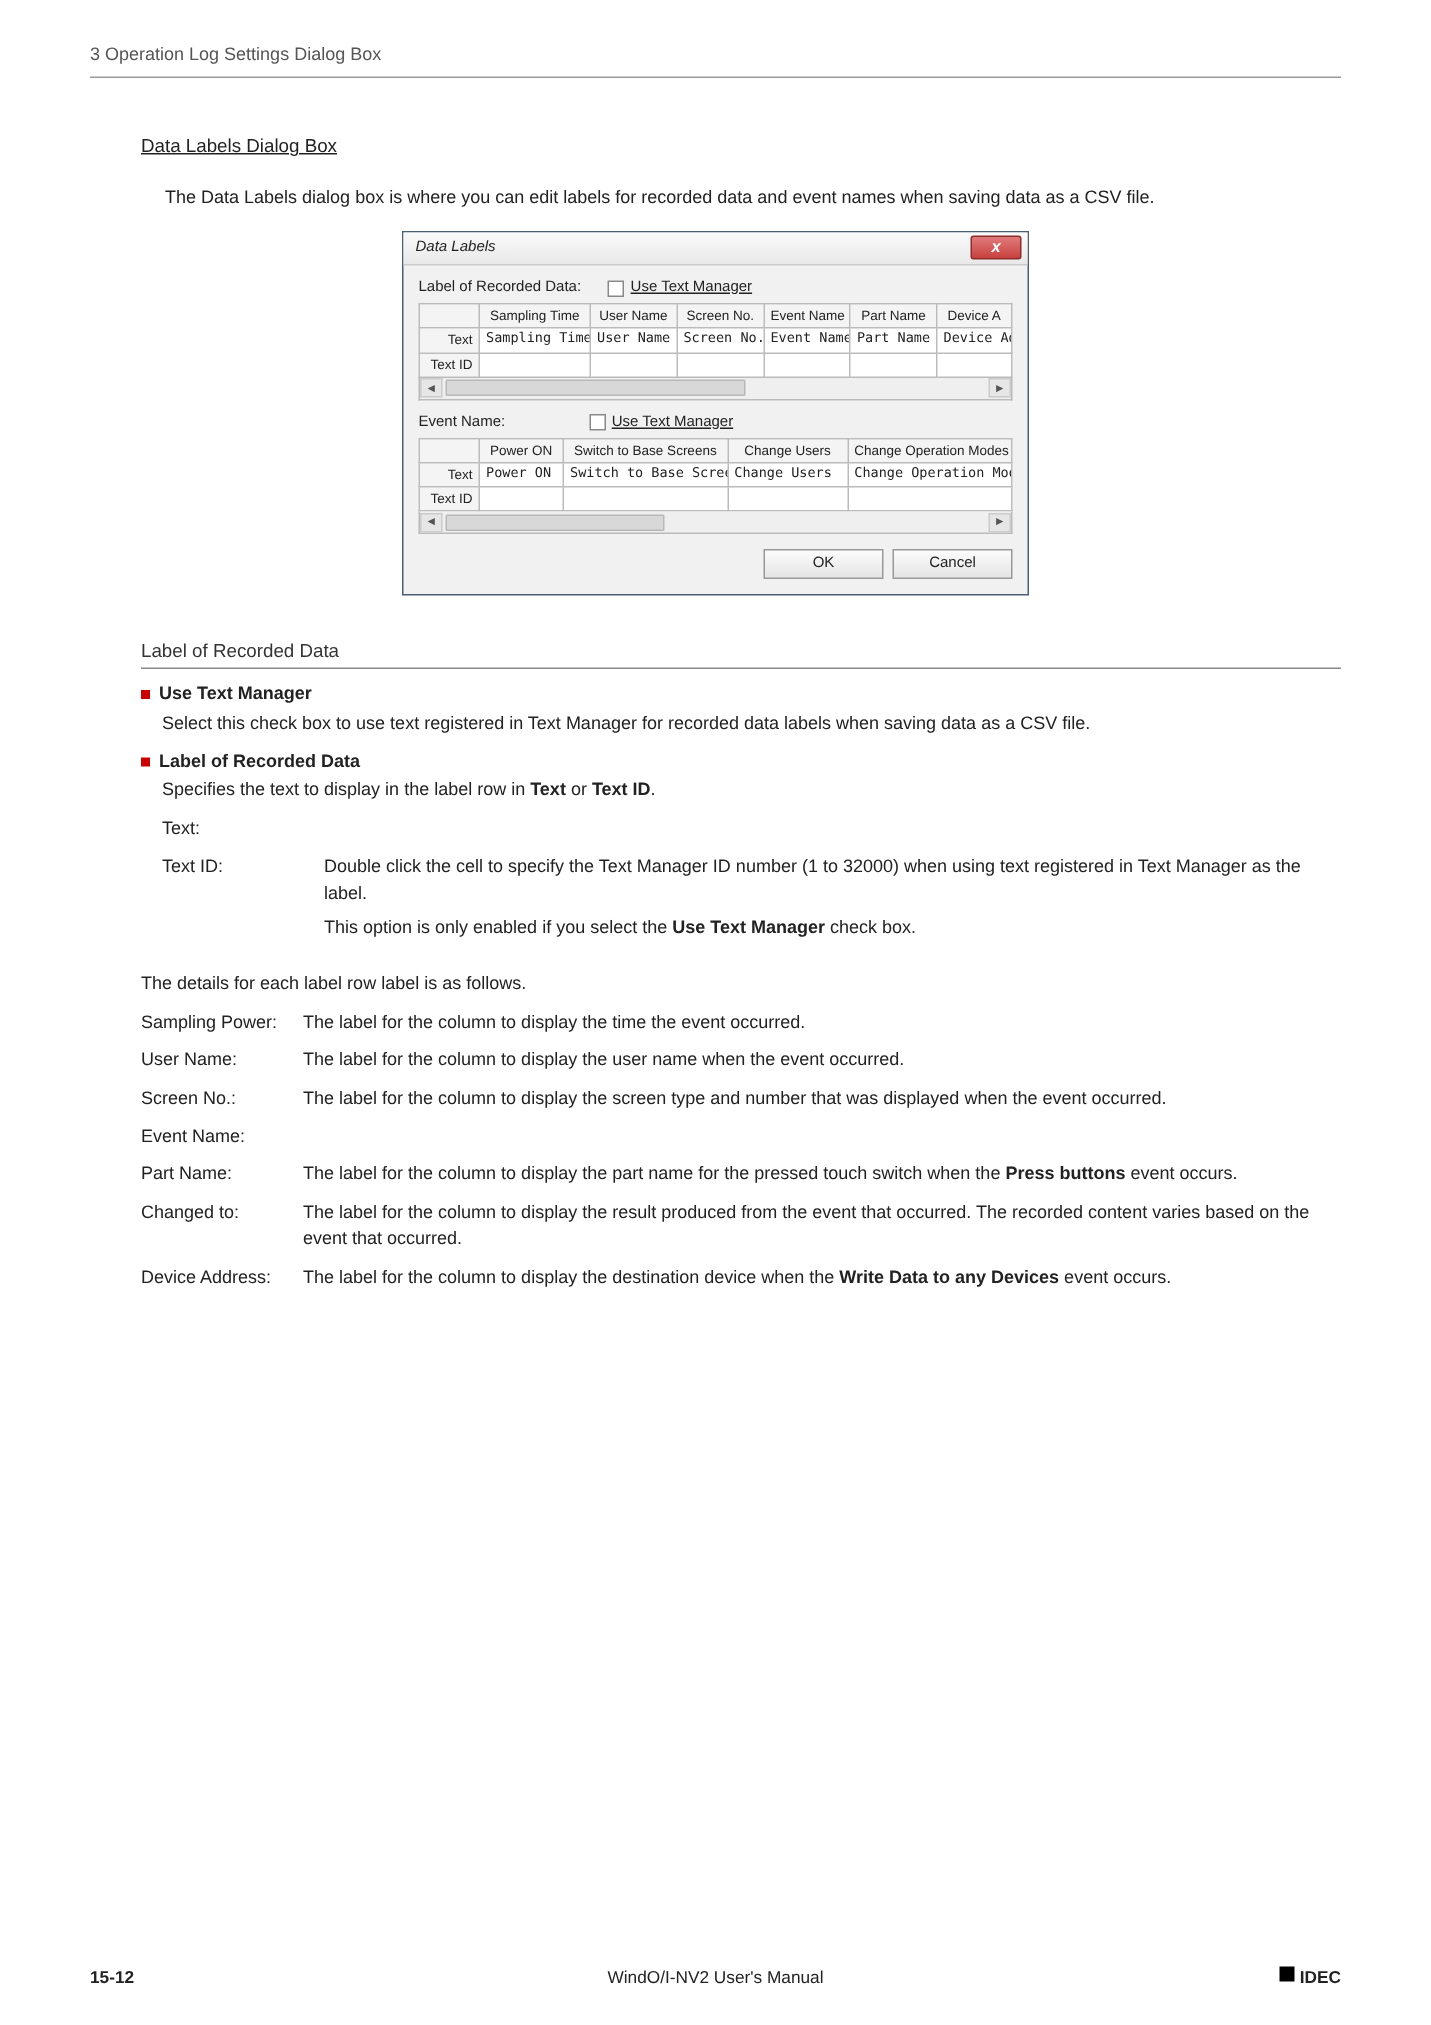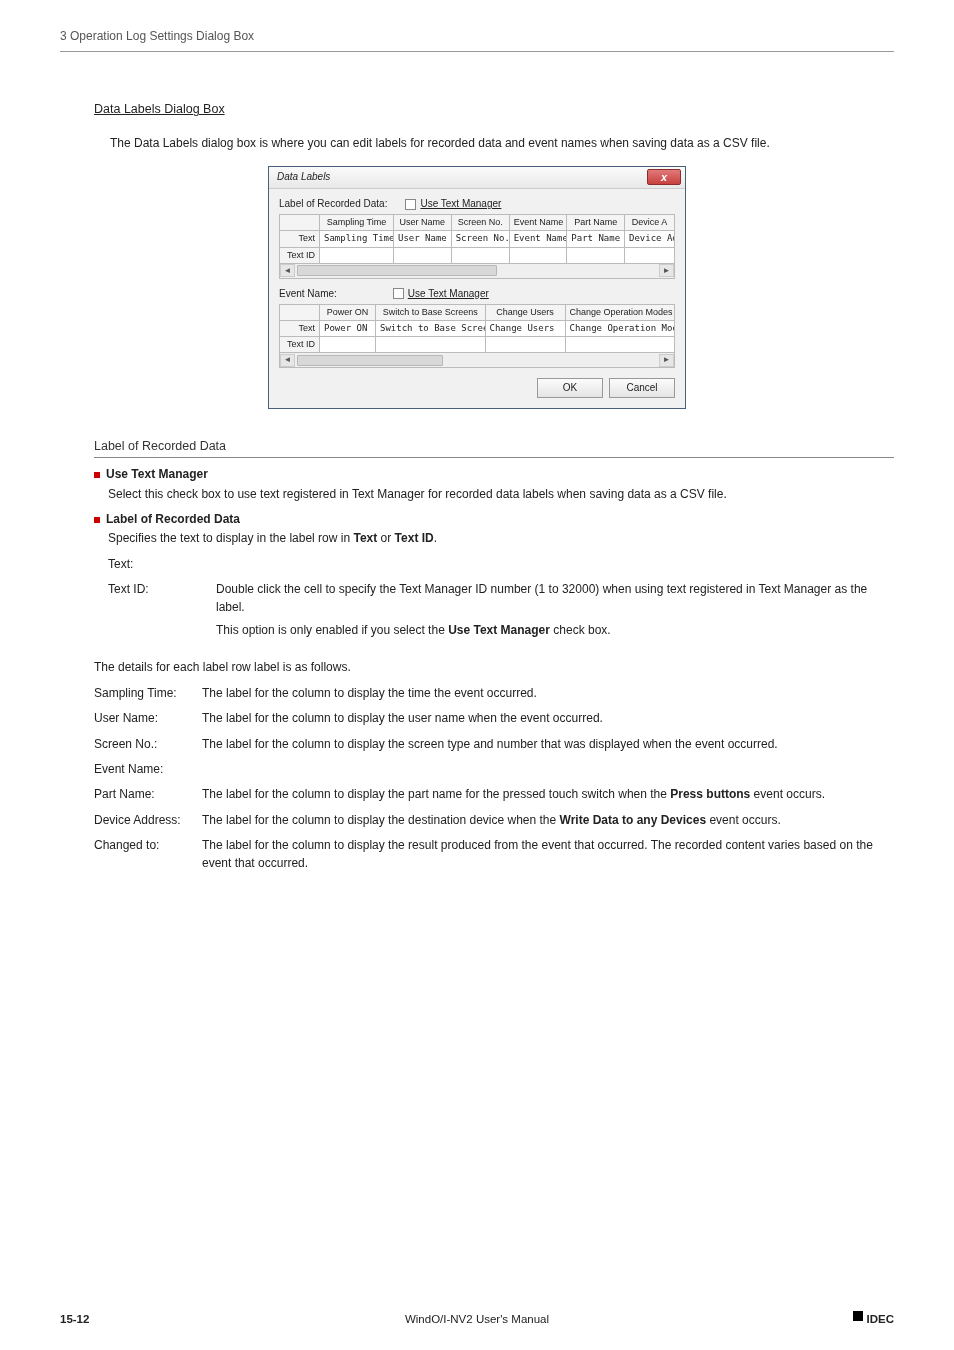--- a/index.html
+++ b/index.html
@@ -16,21 +16,21 @@
     line-height: 1.45;
   }
   .page {
     padding: 28px 60px 0 60px;
   }
   .header {
     font-size: 12px;
     color: #555;
     padding-bottom: 6px;
     border-bottom: 1px solid #999;
-    margin-bottom: 48px;
+    margin-bottom: 36px;
   }
   .section-title {
     text-decoration: underline;
     font-size: 12.5px;
     margin-bottom: 4px;
     margin-left: 34px;
     margin-top: 30px;
   }
   .intro {
     margin-left: 50px;
@@ -105,21 +105,21 @@
     align-items:center;
   }
   .sb-arrow {
     width:15px;height:13px;background:#e6e6e6;border:1px solid #ccc;
     display:flex;align-items:center;justify-content:center;font-size:8px;color:#555;
   }
   .sb-track{flex:1;position:relative;height:13px;}
   .sb-thumb{position:absolute;left:2px;width:55%;height:11px;top:1px;background:#d8d8d8;border:1px solid #b8b8b8;border-radius:1px;}
   .dlg-buttons{display:flex;justify-content:flex-end;gap:6px;margin-top:10px;}
   .winbtn{
-    width:66px;height:20px;border:1px solid #999;background:linear-gradient(#fcfcfc,#e4e4e4);
+    width:80px;height:20px;border:1px solid #999;background:linear-gradient(#fcfcfc,#e4e4e4);
     font-size:10px;display:flex;align-items:center;justify-content:center;
   }
 
   .subhead {
     font-size: 12.5px;
     color: #333;
     border-bottom: 1px solid #888;
     padding-bottom: 2px;
     margin: 6px 0 8px 34px;
   }
@@ -307,49 +307,49 @@
     <div class="def-term">Text ID:</div>
     <div class="def-body">
       <p>Double click the cell to specify the Text Manager ID number (1 to 32000) when using text registered in Text Manager as the label.</p>
       <p><span>This option is only enabled if you select the </span><span class="bold">Use Text Manager</span><span> check box.</span></p>
     </div>
   </div>
 
   <div class="para">The details for each label row label is as follows.</div>
 
   <div class="def-row" style="margin-left:34px">
-    <div class="def-term">Sampling Time:</div>
+    <div class="def-term">Sampling Power:</div>
     <div class="def-body">The label for the column to display the time the event occurred.</div>
   </div>
   <div class="def-row" style="margin-left:34px">
     <div class="def-term">User Name:</div>
     <div class="def-body">The label for the column to display the user name when the event occurred.</div>
   </div>
   <div class="def-row" style="margin-left:34px">
     <div class="def-term">Screen No.:</div>
     <div class="def-body">The label for the column to display the screen type and number that was displayed when the event occurred.</div>
   </div>
   <div class="def-row" style="margin-left:34px">
     <div class="def-term">Event Name:</div>
   </div>
   <div class="def-row" style="margin-left:34px">
     <div class="def-term">Part Name:</div>
     <div class="def-body">
       <span>The label for the column to display the part name for the pressed touch switch when the </span><span class="bold">Press buttons</span><span> event occurs.</span>
     </div>
   </div>
   <div class="def-row" style="margin-left:34px">
+    <div class="def-term">Changed to:</div>
+    <div class="def-body">The label for the column to display the result produced from the event that occurred. The recorded content varies based on the event that occurred.</div>
+  </div>
+  <div class="def-row" style="margin-left:34px">
     <div class="def-term">Device Address:</div>
     <div class="def-body">
       <span>The label for the column to display the destination device when the </span><span class="bold">Write Data to any Devices</span><span> event occurs.</span>
     </div>
-  </div>
-  <div class="def-row" style="margin-left:34px">
-    <div class="def-term">Changed to:</div>
-    <div class="def-body">The label for the column to display the result produced from the event that occurred. The recorded content varies based on the event that occurred.</div>
   </div>
 </div>
 
 <div class="footer">
   <span class="pgnum">15-12</span>
   <span class="center">WindO/I-NV2 User's Manual</span>
   <span class="idec">
     <span class="idec-box"></span>
     <span>IDEC</span>
   </span>

